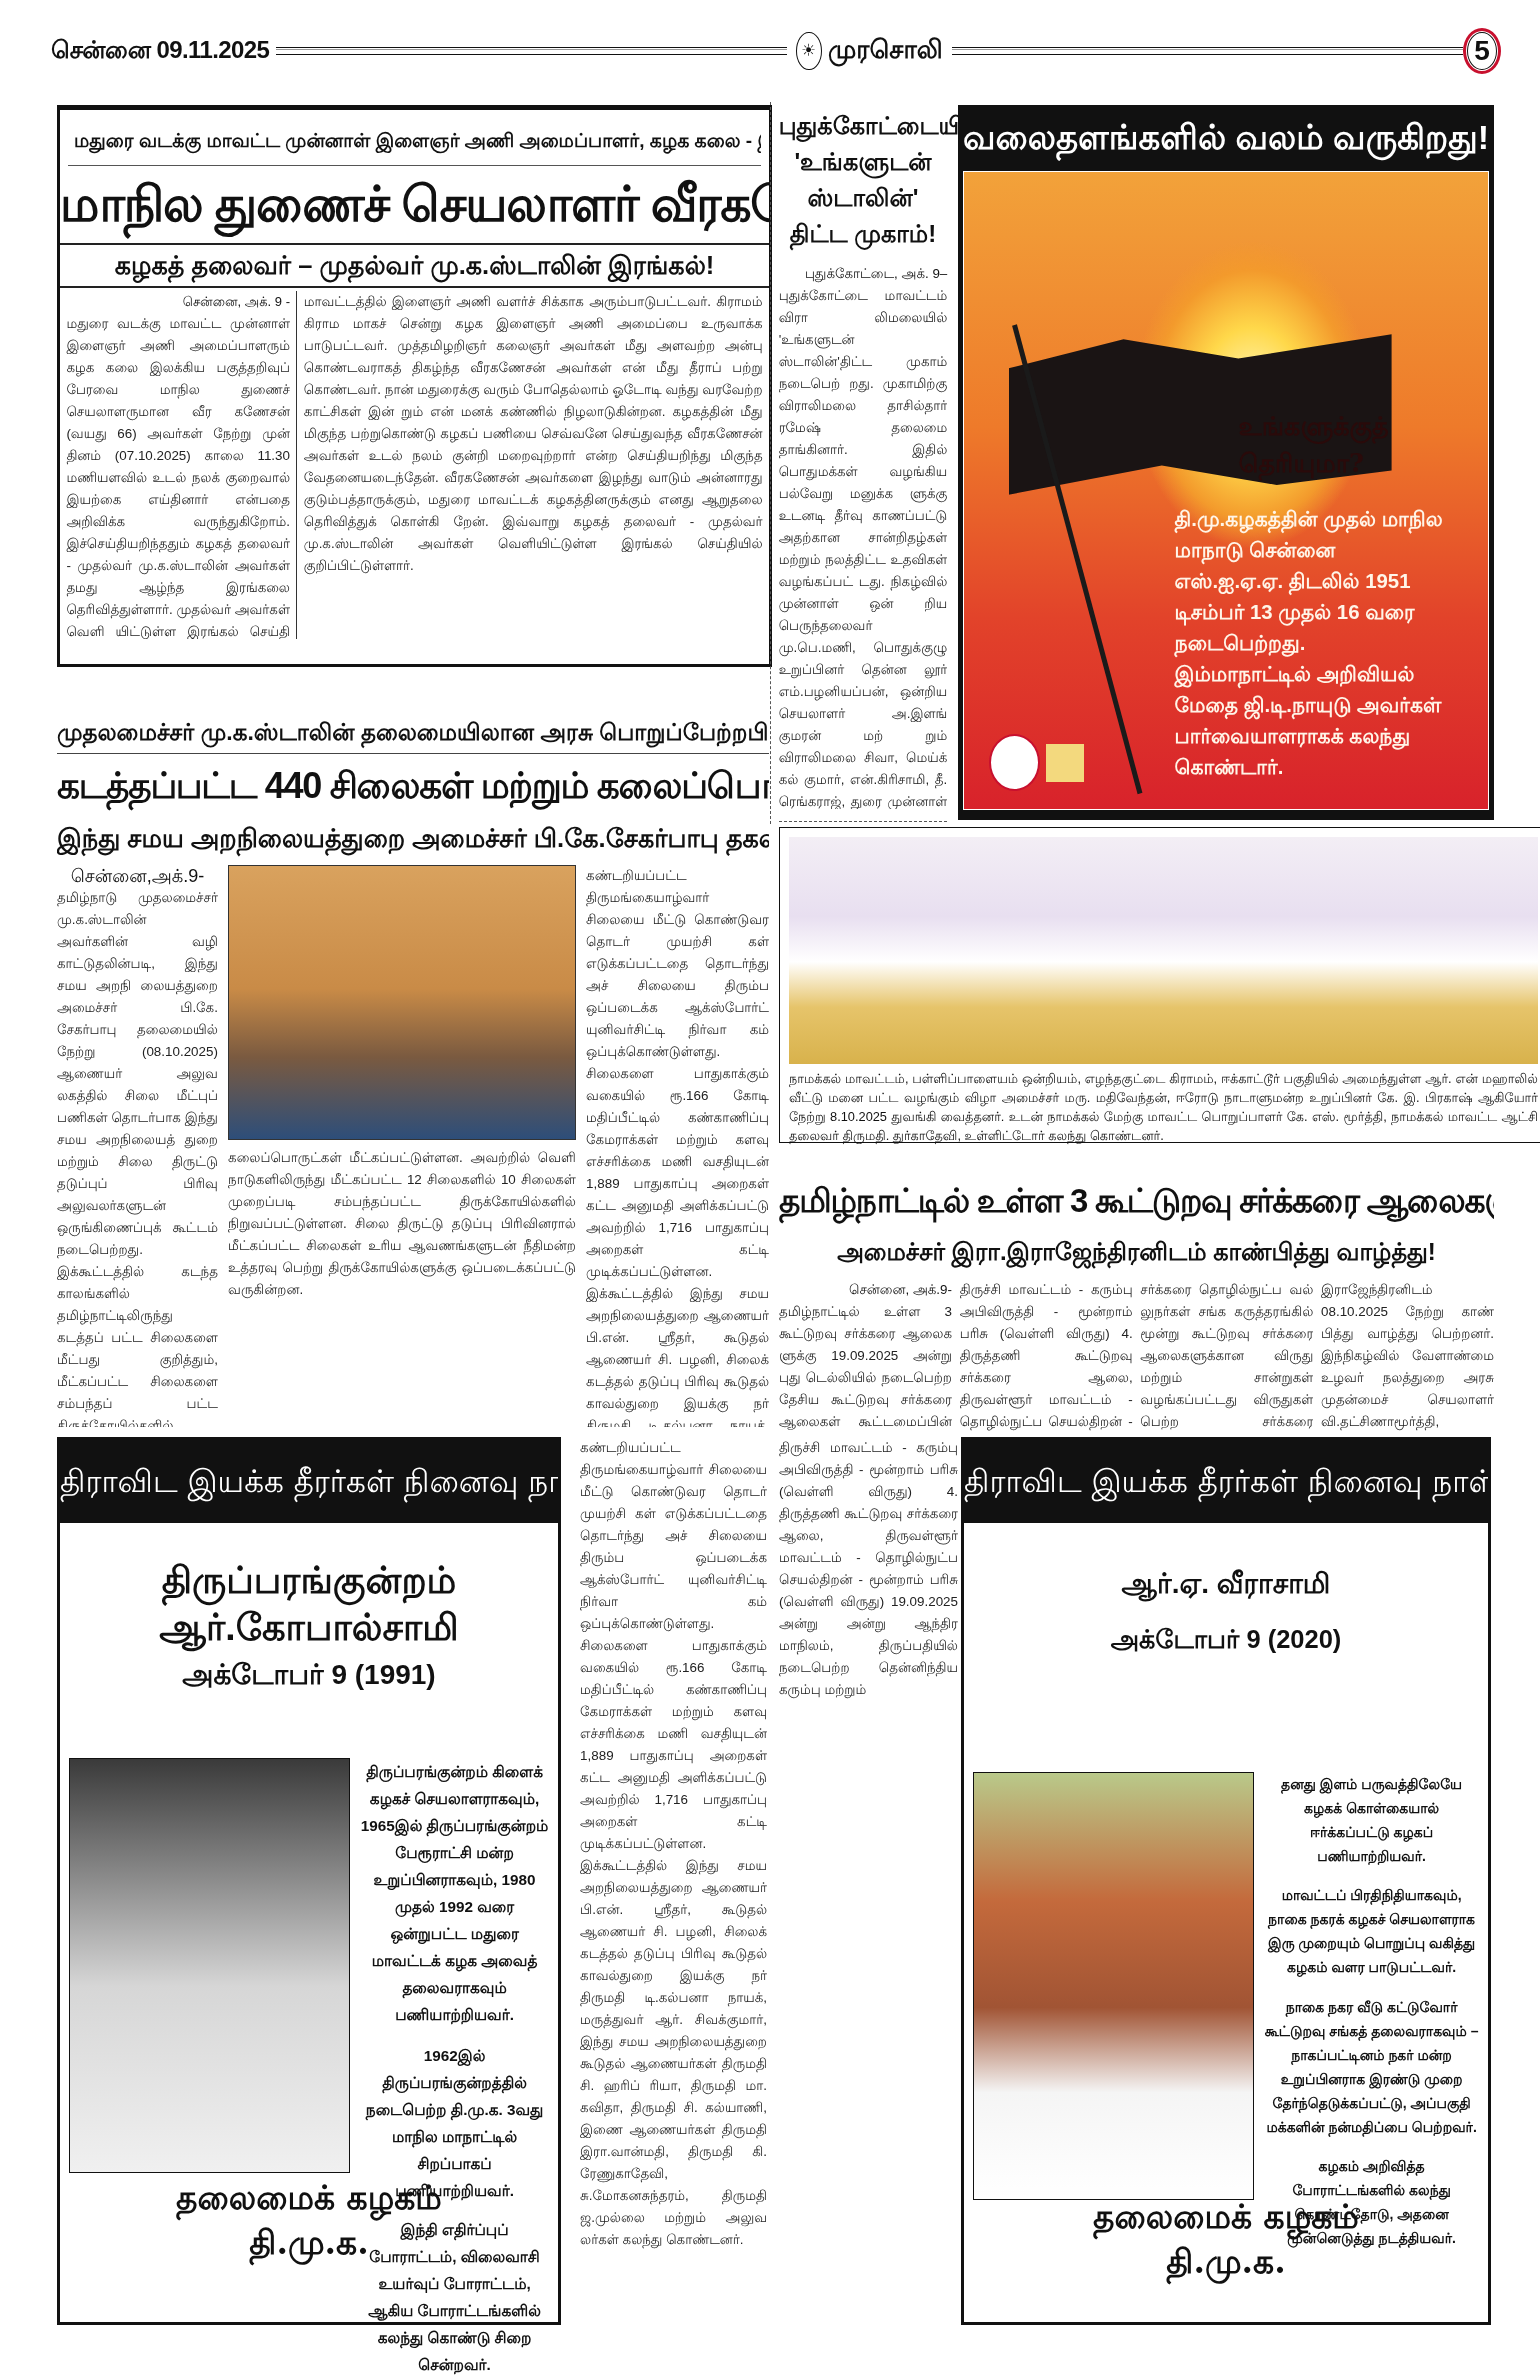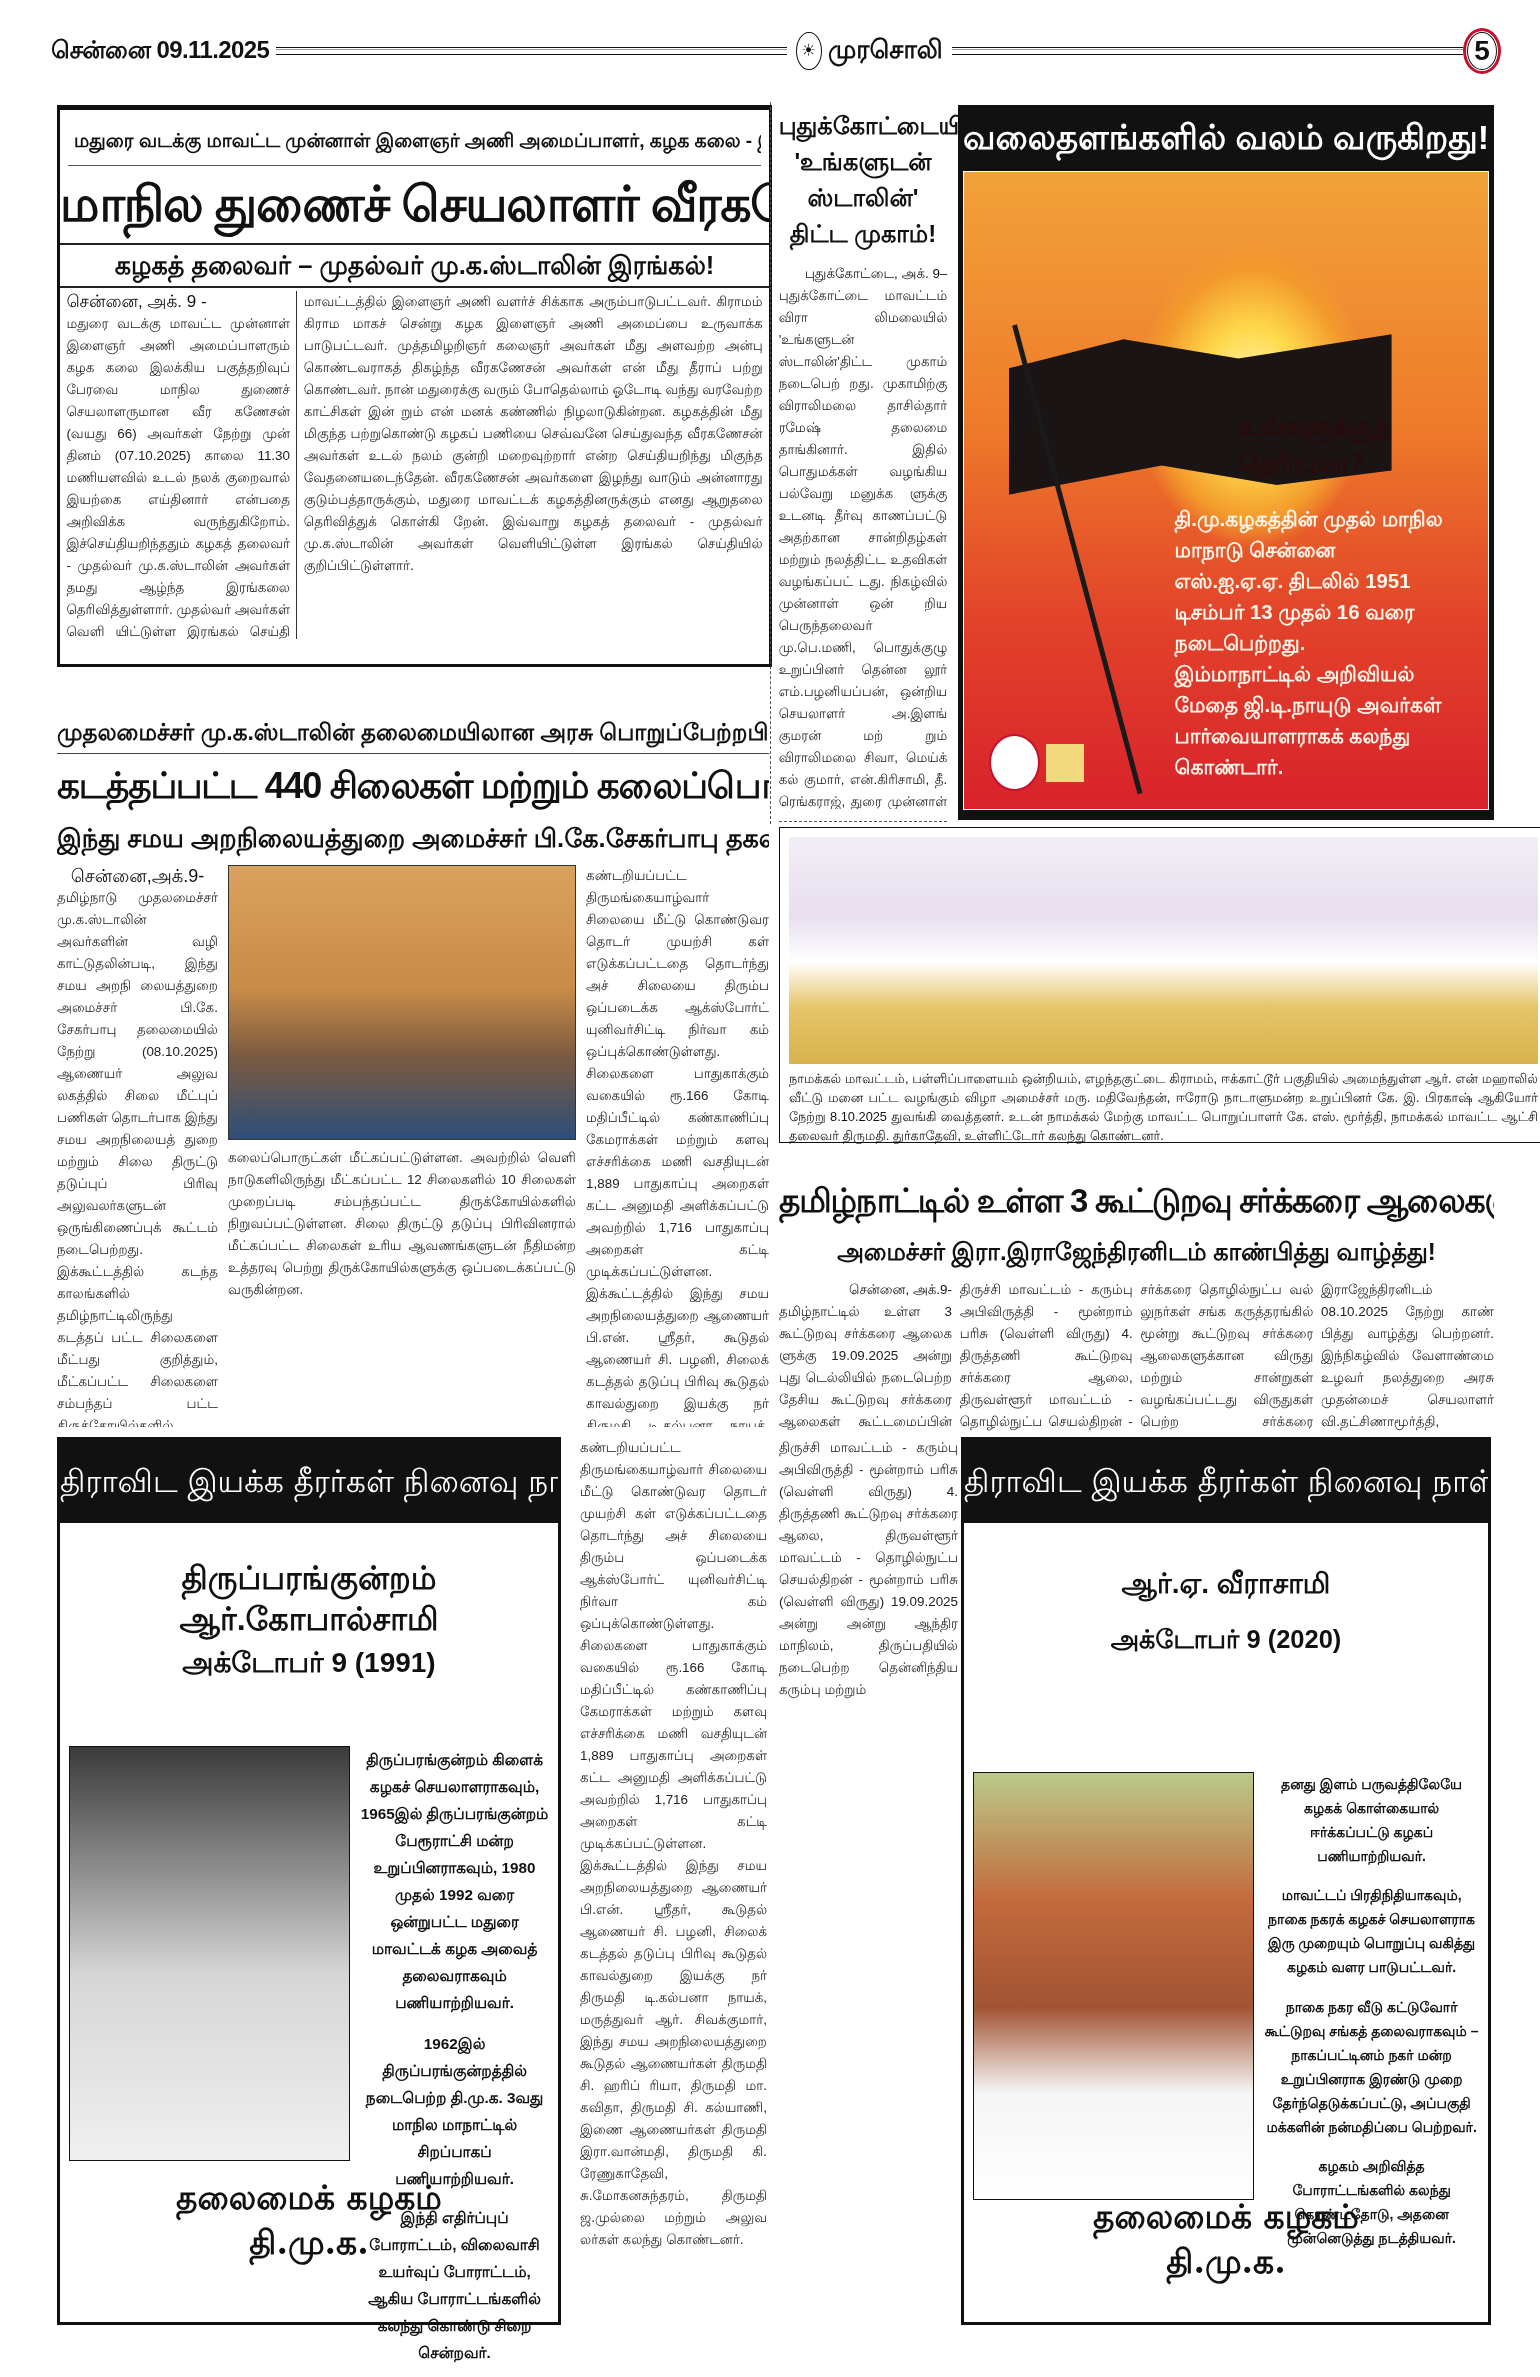--- a/index.html
+++ b/index.html
@@ -45,21 +45,21 @@
   <div class="rule"></div>
   <span class="page">5</span>
 </div>
 
 <div class="abs box" style="left:57px;top:105px;width:715px;height:562px;border-top-width:5.7px;">
   <div class="center bold" style="font-size:19px;padding:20.4px 6.4px 10.2px;white-space:nowrap;overflow:hidden;border-bottom:1.3px solid #555;margin:0 7.7px;">மதுரை வடக்கு மாவட்ட முன்னாள் இளைஞர் அணி அமைப்பாளர், கழக கலை - இலக்கிய பகுத்தறிவுப் பேரவை</div>
   <div class="center bold" style="font-size:49px;line-height:77px;white-space:nowrap;overflow:hidden;letter-spacing:-1.3px;border-bottom:2.6px solid #222;">மாநில துணைச் செயலாளர் வீரகணேசன் மறைவு!</div>
   <div class="center bold" style="font-size:25.5px;line-height:41px;border-bottom:2.6px solid #222;">கழகத் தலைவர் – முதல்வர் மு.க.ஸ்டாலின் இரங்கல்!</div>
   <div style="display:flex;height:355px;padding:3.8px 6.4px;">
     <div style="width:230px;padding-right:6.4px;overflow:hidden">
-      <div style="font-size:17px;line-height:22px">சென்னை, அக். 9 -</div>
+      <div style="text-align:right;font-size:13px;line-height:22px">சென்னை, அக். 9 -</div>
       <div class="col-text">மதுரை வடக்கு மாவட்ட முன்னாள் இளைஞர் அணி அமைப்பாளரும் கழக கலை இலக்கிய பகுத்தறிவுப் பேரவை மாநில துணைச் செயலாளருமான வீர கணேசன் (வயது 66) அவர்கள் நேற்று முன் தினம் (07.10.2025) காலை 11.30 மணியளவில் உடல் நலக் குறைவால் இயற்கை எய்தினார் என்பதை அறிவிக்க வருந்துகிறோம். இச்செய்தியறிந்ததும் கழகத் தலைவர் - முதல்வர் மு.க.ஸ்டாலின் அவர்கள் தமது ஆழ்ந்த இரங்கலை தெரிவித்துள்ளார். முதல்வர் அவர்கள் வெளி யிட்டுள்ள இரங்கல் செய்தி வருமாறு:- "வீரகணேசன் அவர்கள் உடல் நலக் குறைவால் மறைவுற்றார் என்ற செய்திய றிந்ததும் மிகுந்த துயருற்றேன். மதுரை மாவட்டம் வாடிப்பட்டி ஒன்றிய இளைஞர் அணி அமைப்பாளரா கவும், தொடர்ந்து ஒன்றுபட்ட மதுரை மாவட்ட இளைஞர் அணி மாவட்ட துணை அமைப்பாளராகவும் பின்னர் மதுரை வடக்கு மாவட்ட இளைஞர் அணி அமைப் பாளராகவும் திறம்பட பணியாற்றி யவர்.</div>
     </div>
     <div class="col-text vline" style="flex:1;padding-left:6.4px;overflow:hidden">மாவட்டத்தில் இளைஞர் அணி வளர்ச் சிக்காக அரும்பாடுபட்டவர். கிராமம் கிராம மாகச் சென்று கழக இளைஞர் அணி அமைப்பை உருவாக்க பாடுபட்டவர். முத்தமிழறிஞர் கலைஞர் அவர்கள் மீது அளவற்ற அன்பு கொண்டவராகத் திகழ்ந்த வீரகணேசன் அவர்கள் என் மீது தீராப் பற்று கொண்டவர். நான் மதுரைக்கு வரும் போதெல்லாம் ஓடோடி வந்து வரவேற்ற காட்சிகள் இன் றும் என் மனக் கண்ணில் நிழலாடுகின்றன. கழகத்தின் மீது மிகுந்த பற்றுகொண்டு கழகப் பணியை செவ்வனே செய்துவந்த வீரகணேசன் அவர்கள் உடல் நலம் குன்றி மறைவுற்றார் என்ற செய்தியறிந்து மிகுந்த வேதனையடைந்தேன். வீரகணேசன் அவர்களை இழந்து வாடும் அன்னாரது குடும்பத்தாருக்கும், மதுரை மாவட்டக் கழகத்தினருக்கும் எனது ஆறுதலை தெரிவித்துக் கொள்கி றேன். இவ்வாறு கழகத் தலைவர் - முதல்வர் மு.க.ஸ்டாலின் அவர்கள் வெளியிட்டுள்ள இரங்கல் செய்தியில் குறிப்பிட்டுள்ளார்.</div>
   </div>
 </div>
 
 <div class="abs dash-v" style="left:770px;top:102px;width:185px;height:722px;padding:0 7.7px;">
   <div class="center bold" style="font-size:24px;line-height:36px;margin-top:6.4px">
     <div>புதுக்கோட்டையில்</div>
     <div>'உங்களுடன் ஸ்டாலின்'</div>
@@ -113,21 +113,21 @@
       <div class="col-text">தமிழ்நாட்டில் உள்ள 3 கூட்டுறவு சர்க்கரை ஆலைக ளுக்கு 19.09.2025 அன்று புது டெல்லியில் நடைபெற்ற தேசிய கூட்டுறவு சர்க்கரை ஆலைகள் கூட்டமைப்பின் விருது வழங்கும் விழாவில் விருதுகள் வழங்கப்பட்டன. கரும்பு வளர்ச்சியில் சிறந்த செயல்பாட்டிற்காக 3 கூட்டுறவு சர்க்கரை ஆலைகள் தேர்வு செய்யப்பட்டு விருது வழங்கப்பட்டன.</div>
     </div>
     <div class="col-text" style="flex:1;overflow:hidden">திருச்சி மாவட்டம் - கரும்பு அபிவிருத்தி - மூன்றாம் பரிசு (வெள்ளி விருது) 4. திருத்தணி கூட்டுறவு சர்க்கரை ஆலை, திருவள்ளூர் மாவட்டம் - தொழில்நுட்ப செயல்திறன் - மூன்றாம் பரிசு (வெள்ளி விருது) 19.09.2025 அன்று அன்று ஆந்திர மாநிலம், திருப்பதியில் நடைபெற்ற தென்னிந்திய கரும்பு மற்றும்</div>
     <div class="col-text" style="flex:1;overflow:hidden">சர்க்கரை தொழில்நுட்ப வல் லுநர்கள் சங்க கருத்தரங்கில் மூன்று கூட்டுறவு சர்க்கரை ஆலைகளுக்கான விருது மற்றும் சான்றுகள் வழங்கப்பட்டது விருதுகள் பெற்ற சர்க்கரை ஆலைகளின் செயலாட்சியர்கள் விருதுகள் மற்றும் சான்றுகளை கூட்டுறவு மற்றும் சர்க்கரைத் துறை அமைச்சர் இரா.</div>
     <div class="col-text" style="flex:1;overflow:hidden">இராஜேந்திரனிடம் 08.10.2025 நேற்று காண் பித்து வாழ்த்து பெற்றனர். இந்நிகழ்வில் வேளாண்மை உழவர் நலத்துறை அரசு முதன்மைச் செயலாளர் வி.தட்சிணாமூர்த்தி, சர்க்கரைத் துறை இயக்குநர் அன்பழகன் ஆகியோர் உடனிருந்தனர்.</div>
   </div>
 </div>
 
 <div class="abs box" style="left:57px;top:1437px;width:504px;height:888px;border-width:3.8px;">
   <div class="hbar center" style="font-family:'DejaVu Serif',serif;font-size:31px;line-height:83px;white-space:nowrap;overflow:hidden">திராவிட இயக்க தீரர்கள் நினைவு நாள்</div>
-  <div class="center bold" style="font-size:32px;margin-top:37px">திருப்பரங்குன்றம் ஆர்.கோபால்சாமி</div>
+  <div class="center bold" style="font-size:37px;margin-top:37px">திருப்பரங்குன்றம் ஆர்.கோபால்சாமி</div>
   <div class="center bold" style="font-size:28px;margin-top:5.1px">அக்டோபர் 9 (1991)</div>
   <div style="display:flex;margin-top:64px;padding:0 9px;gap:10.2px">
     <div class="photo-bw" style="width:281px;height:415px;border:1.3px solid #111;flex-shrink:0"></div>
     <div class="center bold" style="flex:1;font-size:15.3px;line-height:27px">
       <p style="margin-bottom:14px">திருப்பரங்குன்றம் கிளைக் கழகச் செயலாளராகவும், 1965இல் திருப்பரங்குன்றம் பேரூராட்சி மன்ற உறுப்பினராகவும், 1980 முதல் 1992 வரை ஒன்றுபட்ட மதுரை மாவட்டக் கழக அவைத் தலைவராகவும் பணியாற்றியவர்.</p>
       <p style="margin-bottom:11.5px">1962இல் திருப்பரங்குன்றத்தில் நடைபெற்ற தி.மு.க. 3வது மாநில மாநாட்டில் சிறப்பாகப் பணியாற்றியவர்.</p>
       <p style="margin-bottom:11.5px">இந்தி எதிர்ப்புப் போராட்டம், விலைவாசி உயர்வுப் போராட்டம், ஆகிய போராட்டங்களில் கலந்து கொண்டு சிறை சென்றவர்.</p>
       <p>அவசரநிலையின் போது மிசா கைதியாக சிறையில் இருந்தவர்.</p>
     </div>
   </div>

